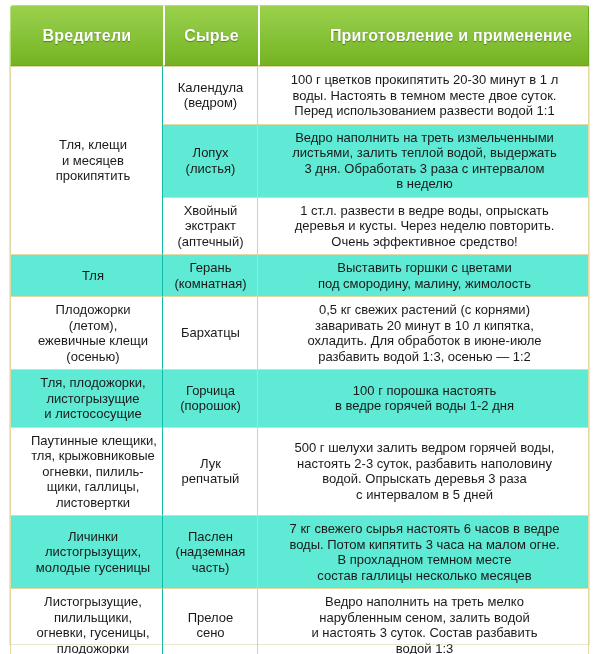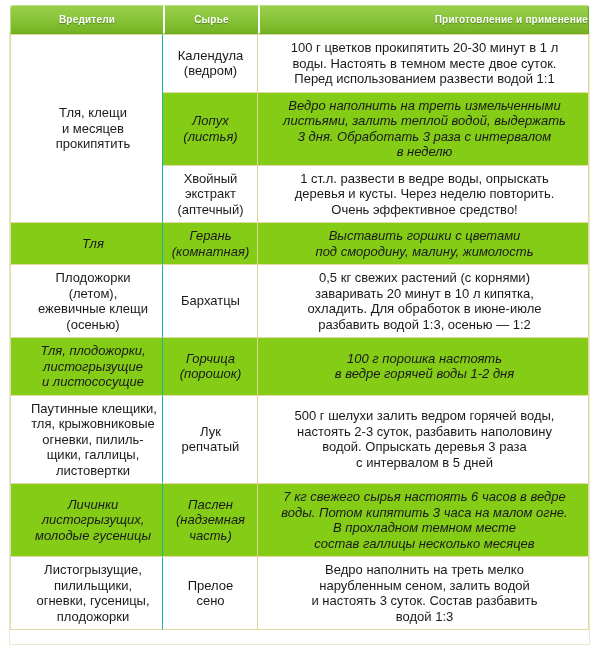--- a/index.html
+++ b/index.html
@@ -27,27 +27,27 @@
   table.recipes {
     width: 579px;
     border-collapse: separate;
     border-spacing: 0;
     table-layout: fixed;
     background: #ffffff;
   }
 
   
   thead th {
-    padding: 0;
+    padding: 16px;
     margin: 0;
     height: 27px;
     vertical-align: middle;
     text-align: center;
     color: #ffffff;
-    font-size: 10px;
+    font-size: 16px;
     font-weight: bold;
     letter-spacing: 0.2px;
     text-shadow: 0 1px 1px rgba(40,80,10,0.55);
     background: linear-gradient(to bottom, #9ad04b 0%, #8cc63f 38%, #7fbc2e 72%, #74b223 100%);
     border-top: 1px solid #b6de7c;
     border-bottom: 1px solid #6aa81c;
   }
   thead th.h1 { border-left: 1px solid #b6de7c; border-radius: 3px 0 0 0; }
   thead th.h3 { border-right: 1px solid #6aa81c; border-radius: 0 3px 0 0; text-align: right; }
   thead th.h2, thead th.h3 {
@@ -74,21 +74,21 @@
     text-align: center;
   }
   tbody td.c3 {
     text-align: center;
     padding-left: 8px;
     padding-right: 5px;
   }
   tbody tr:first-child td { border-top: 1px solid #e3d9a4; }
 
   
-  tbody td.shade { background: #84cc16; font-style: italic; }
+  tbody td.shade { background: #5eead4; }
   tbody td.plain { background: #ffffff; }
 
   
   tbody td.c2 { border-right: 1px solid #ddd099; }
   tbody td.c1 { border-right: 1px solid #14b8a6; padding-left: 20px; }
 
   .cell-lines { display: block; }
   .cell-lines .ln { display: block; white-space: pre; }
 
   

